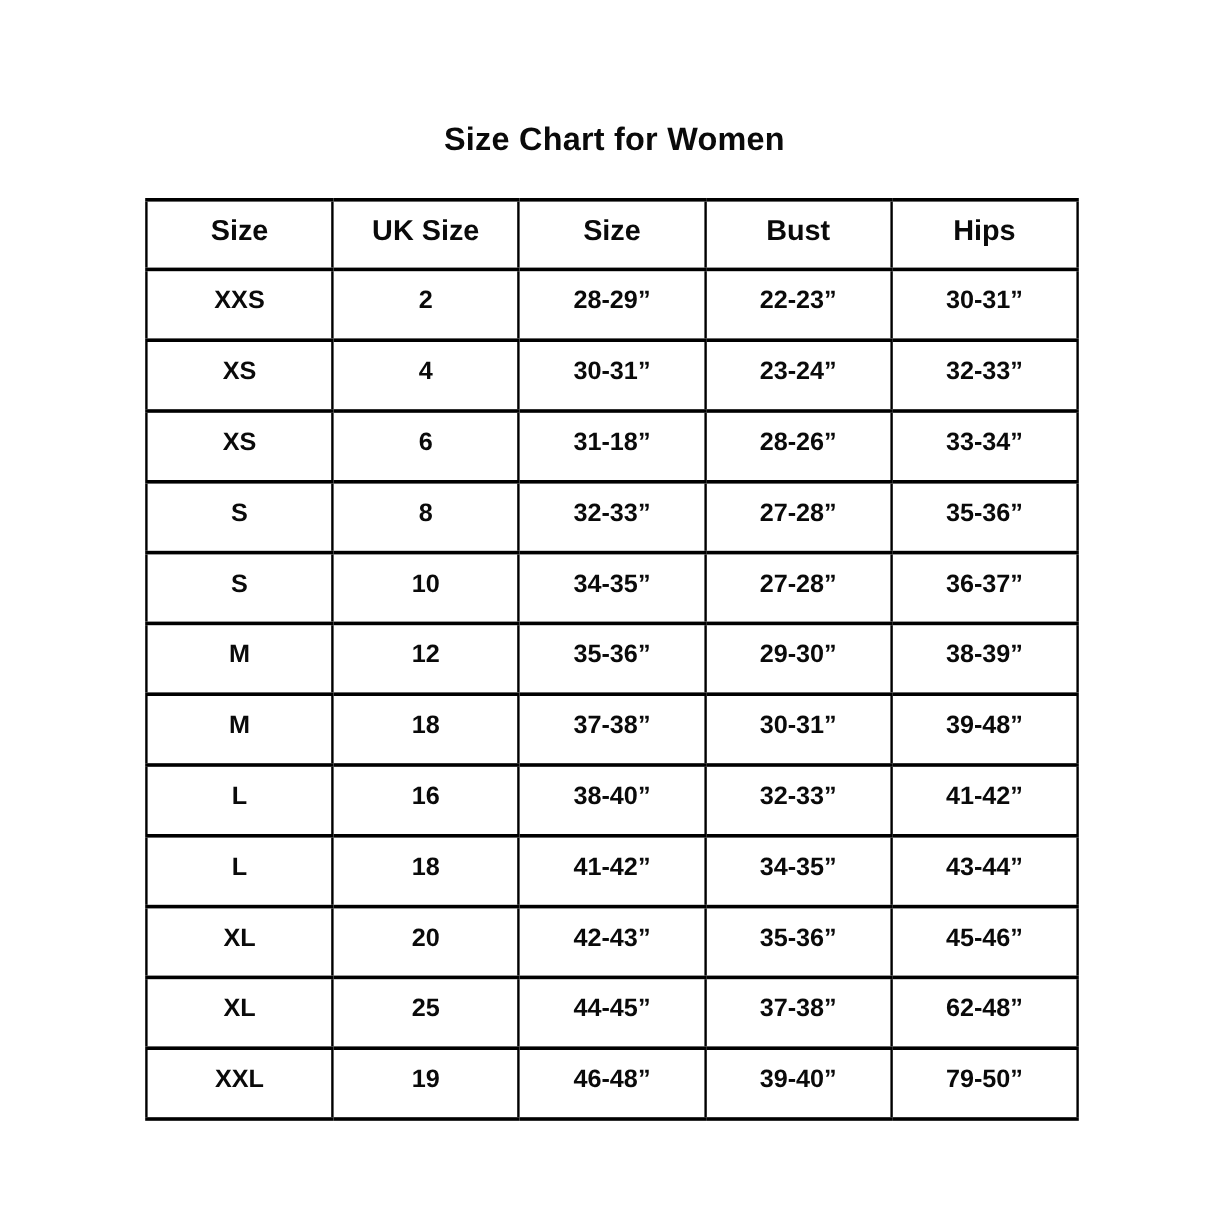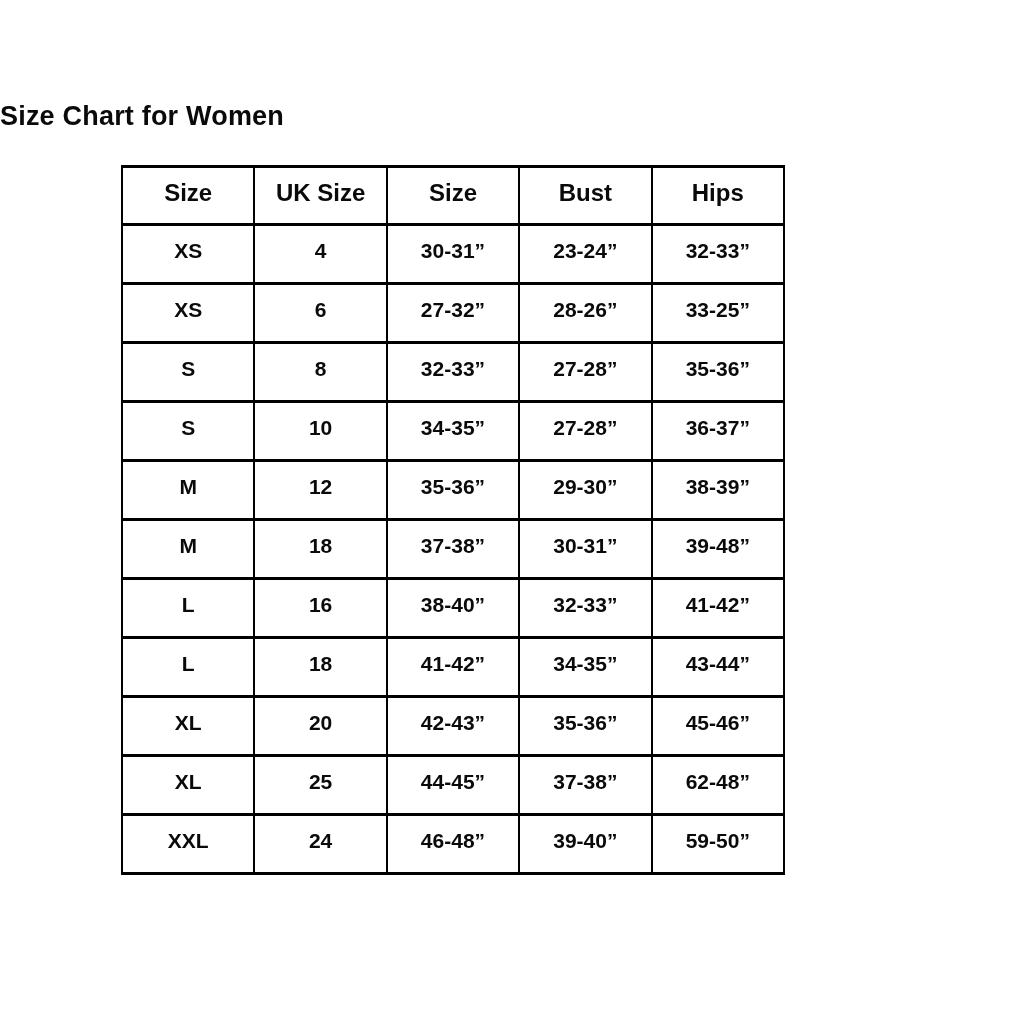--- a/index.html
+++ b/index.html
@@ -15,29 +15,30 @@
     font-family: "Liberation Sans", sans-serif;
     color: #0a0a0a;
     overflow: hidden;
   }
   .title {
     position: absolute;
     top: 101px;
     left: 0;
     width: 100%;
     margin: 0;
+    text-align: center;
     font-size: 27px;
     font-weight: 700;
     letter-spacing: 0.2px;
   }
   table.size-table {
     position: absolute;
     left: 121px;
     top: 165px;
-    width: 664px;
+    width: 778px;
     border-collapse: collapse;
     table-layout: fixed;
     background: #ffffff;
     padding-left: 20px;
   }
   table.size-table th,
   table.size-table td {
     border: 2px solid #000000;
     border-top-width: 3px;
     border-bottom-width: 3px;
@@ -68,32 +69,39 @@
       <tr>
         <th>Size</th>
         <th>UK Size</th>
         <th>Size</th>
         <th>Bust</th>
         <th>Hips</th>
       </tr>
     </thead>
     <tbody>
         <tr>
+          <td>XXS</td>
+          <td>2</td>
+          <td>28-29”</td>
+          <td>22-23”</td>
+          <td>30-31”</td>
+        </tr>
+        <tr>
           <td>XS</td>
           <td>4</td>
           <td>30-31”</td>
           <td>23-24”</td>
           <td>32-33”</td>
         </tr>
         <tr>
           <td>XS</td>
           <td>6</td>
-          <td>27-32”</td>
+          <td>31-18”</td>
           <td>28-26”</td>
-          <td>33-25”</td>
+          <td>33-34”</td>
         </tr>
         <tr>
           <td>S</td>
           <td>8</td>
           <td>32-33”</td>
           <td>27-28”</td>
           <td>35-36”</td>
         </tr>
         <tr>
           <td>S</td>
@@ -139,20 +147,20 @@
         </tr>
         <tr>
           <td>XL</td>
           <td>25</td>
           <td>44-45”</td>
           <td>37-38”</td>
           <td>62-48”</td>
         </tr>
         <tr>
           <td>XXL</td>
-          <td>24</td>
+          <td>19</td>
           <td>46-48”</td>
           <td>39-40”</td>
-          <td>59-50”</td>
+          <td>79-50”</td>
         </tr>
       </tbody>
   </table>
 </div>
 
 </body></html>

